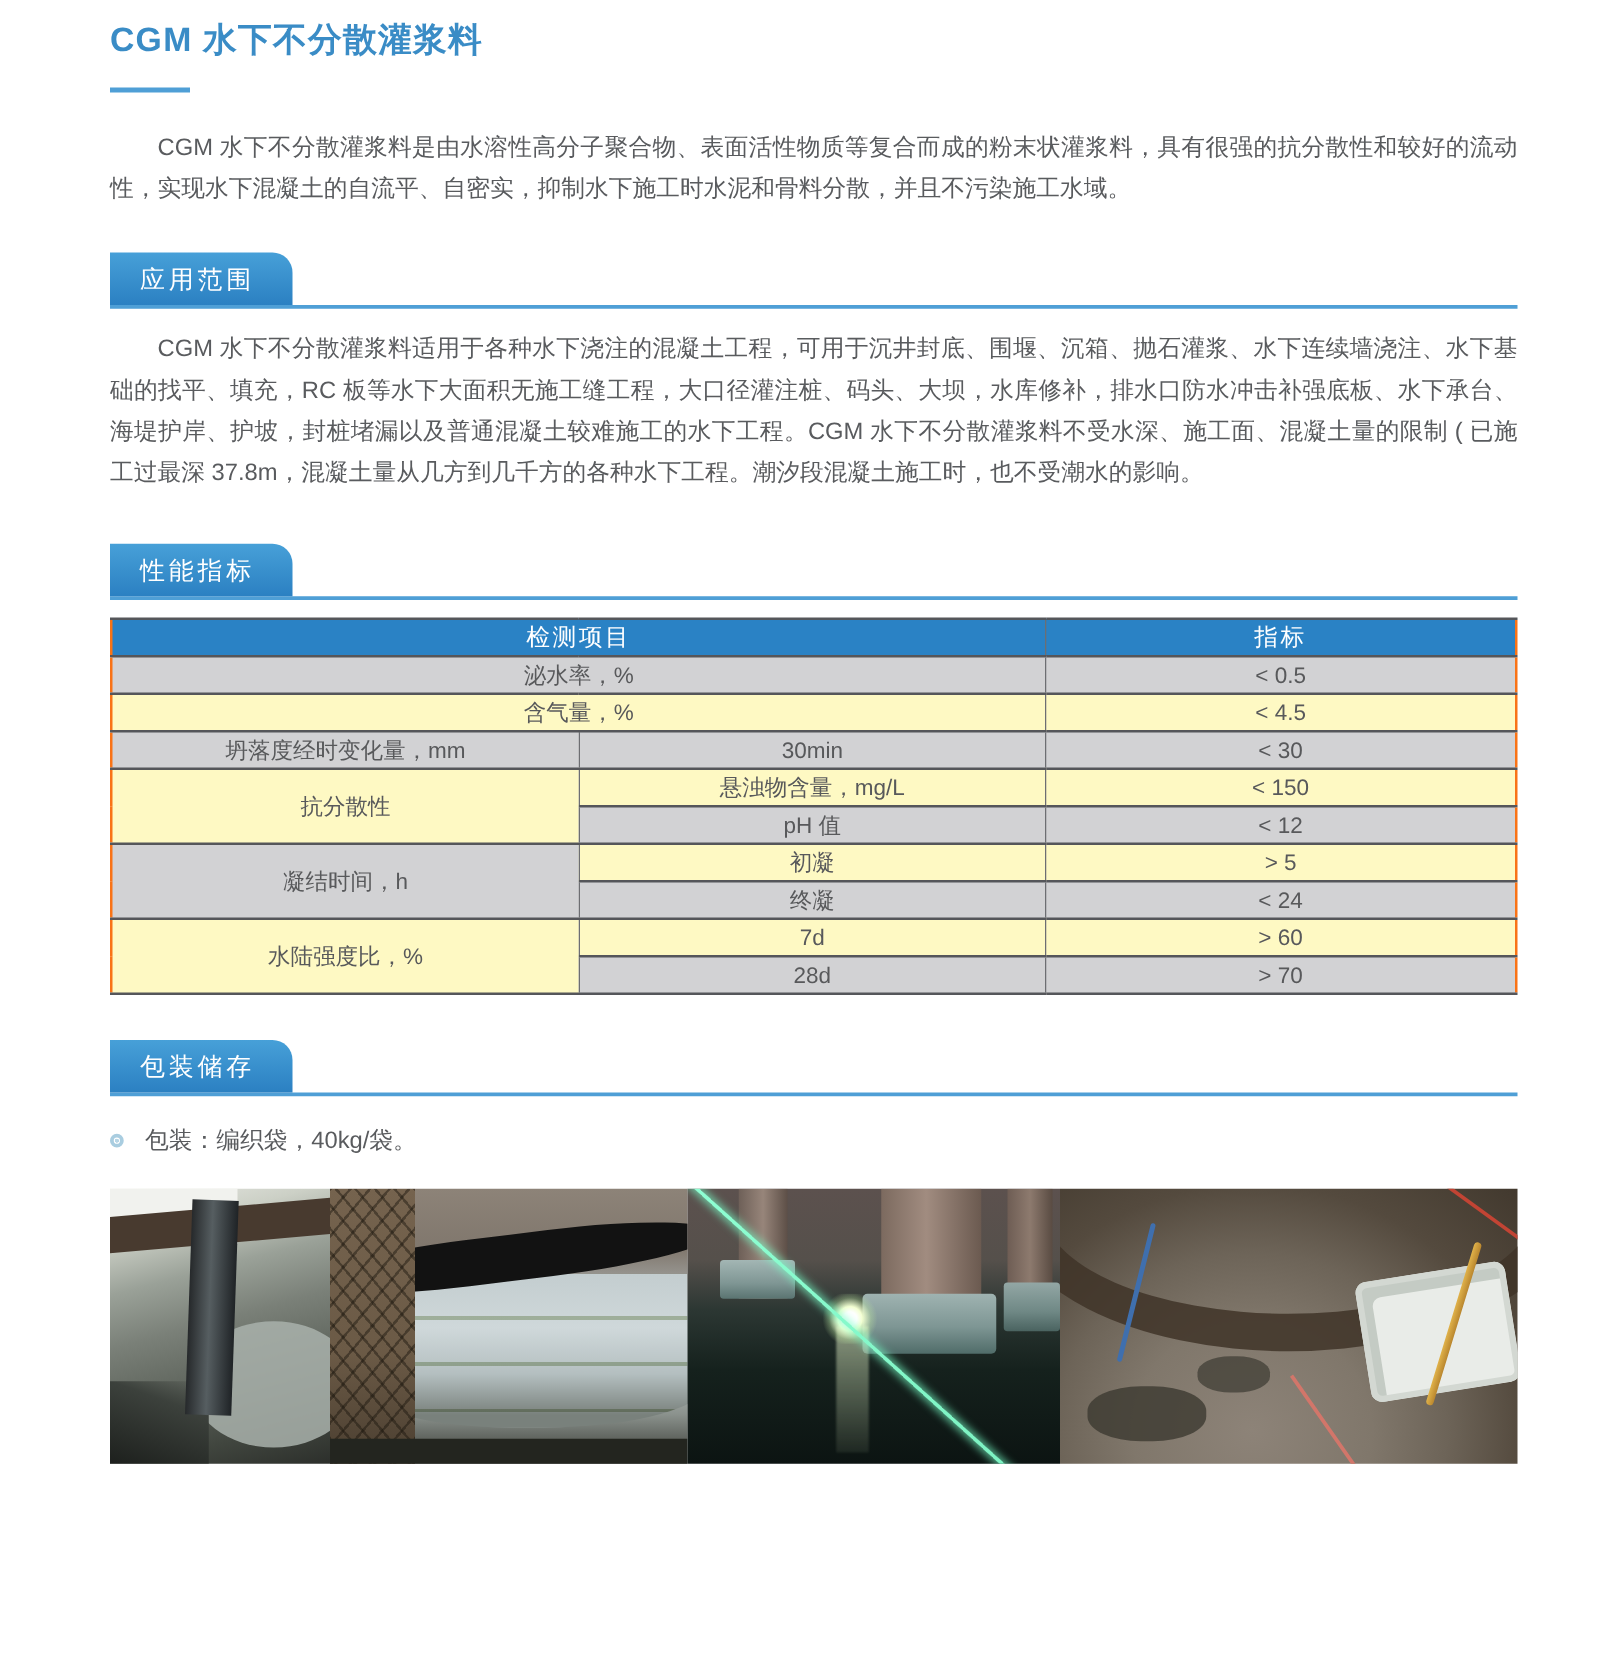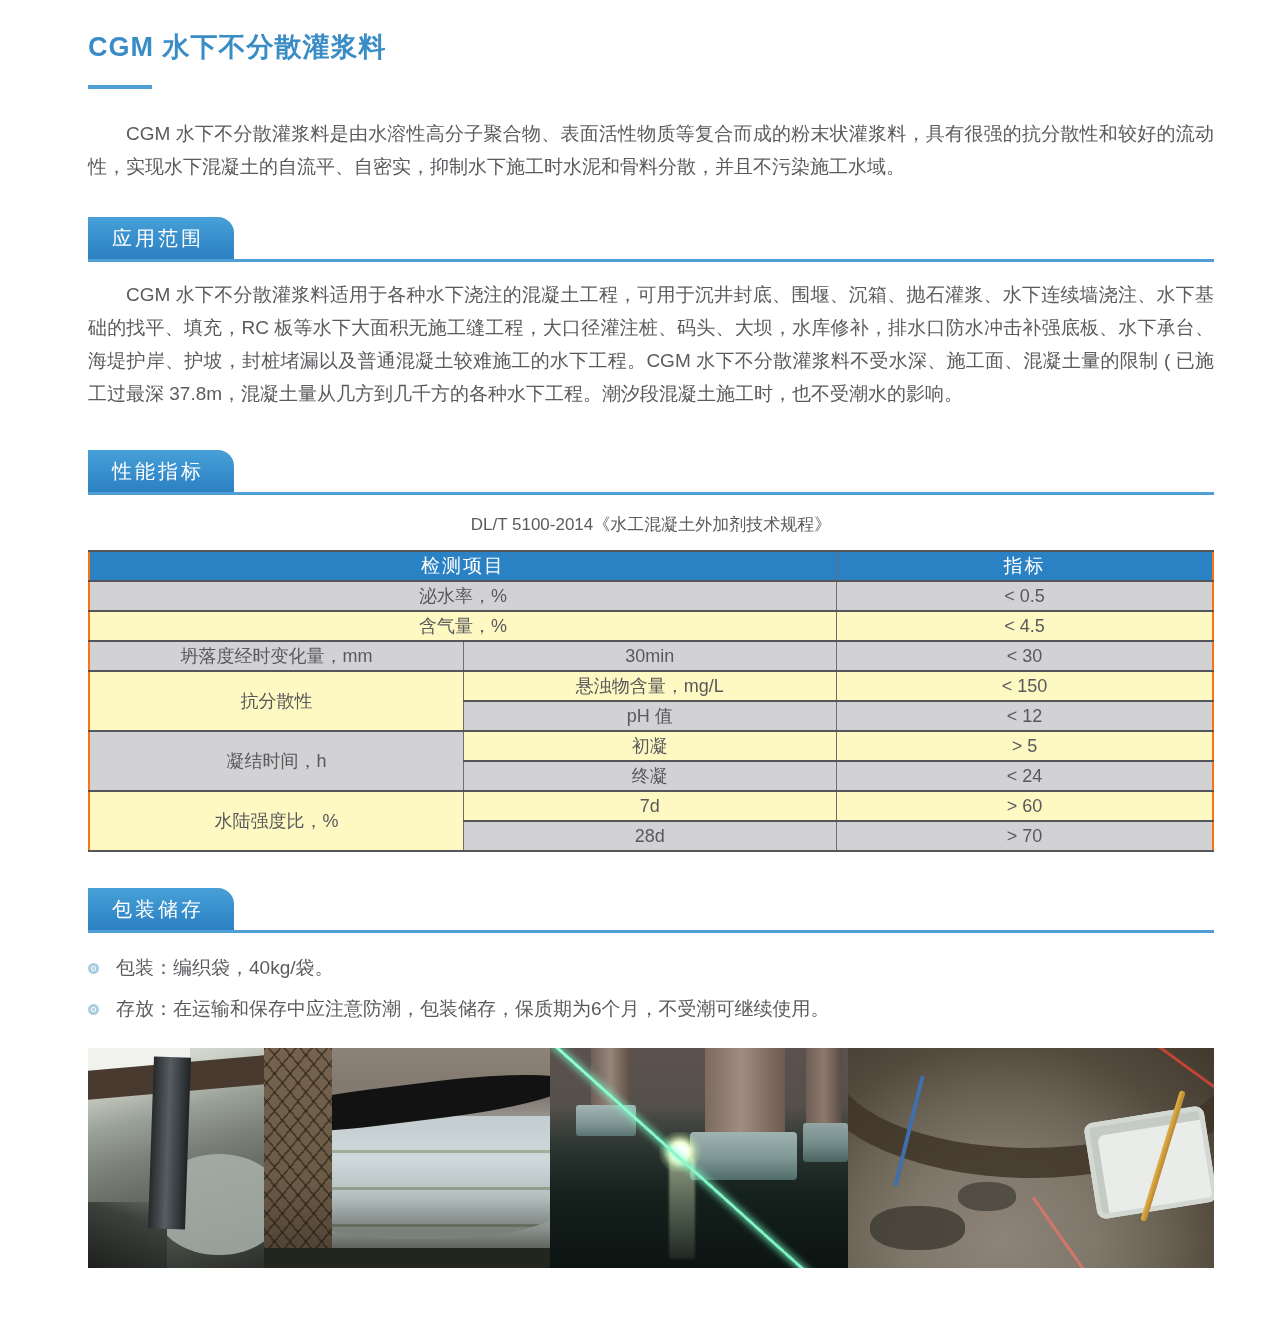--- a/index.html
+++ b/index.html
@@ -2,21 +2,21 @@
 <html><head>
 <meta charset="utf-8">
 <style>
   * { box-sizing: border-box; }
   html,body { margin:0; padding:0; background:#ffffff; }
   body {
     width:1280px; height:1344px;
     font-family:"Liberation Sans","DejaVu Sans",sans-serif;
     color:#595b5e;
   }
-  .page { padding:14px 66px 0 88px;margin-top:15px; }
+  .page { padding:14px 66px 0 88px; }
 
   
   .page-title {
     margin:0; font-size:27px; font-weight:bold;
     color:#3a8cc6; letter-spacing:1px; line-height:36px;
   }
   .title-dash { width:64px; height:4px; background:#4f9fd6; margin-top:20px; }
 
   
   .para {
@@ -143,21 +143,20 @@
     <div class="sec-head">
       <span class="badge">应用范围</span>
     </div>
     <p class="para">CGM 水下不分散灌浆料适用于各种水下浇注的混凝土工程，可用于沉井封底、围堰、沉箱、抛石灌浆、水下连续墙浇注、水下基础的找平、填充，RC 板等水下大面积无施工缝工程，大口径灌注桩、码头、大坝，水库修补，排水口防水冲击补强底板、水下承台、海堤护岸、护坡，封桩堵漏以及普通混凝土较难施工的水下工程。CGM 水下不分散灌浆料不受水深、施工面、混凝土量的限制 ( 已施工过最深 37.8m，混凝土量从几方到几千方的各种水下工程。潮汐段混凝土施工时，也不受潮水的影响。</p>
   </section>
 
   <section class="sec-performance">
     <div class="sec-head">
       <span class="badge">性能指标</span>
     </div>
-    <p class="table-caption">DL/T 5100-2014《水工混凝土外加剂技术规程》</p>
 
     <table class="perf">
       <colgroup>
           <col style="width:33.3%">
           <col style="width:33.2%">
           <col style="width:33.5%">
         </colgroup>
       <thead>
         <tr>
           <th colspan="2">检测项目</th>
@@ -210,24 +209,20 @@
   </section>
 
   <section class="sec-packaging">
     <div class="sec-head">
       <span class="badge">包装储存</span>
     </div>
     <ul class="bullets">
       <li>
         <span class="bullet-icon"></span>
         <span>包装：编织袋，40kg/袋。</span>
-      </li>
-      <li>
-        <span class="bullet-icon"></span>
-        <span>存放：在运输和保存中应注意防潮，包装储存，保质期为6个月，不受潮可继续使用。</span>
       </li>
     </ul>
   </section>
 
   <div class="photo-strip">
     <div class="photo ph1">
       <div class="p1-sky"></div>
       <div class="p1-beam"></div>
       <div class="p1-cap"></div>
       <div class="p1-dark"></div>

